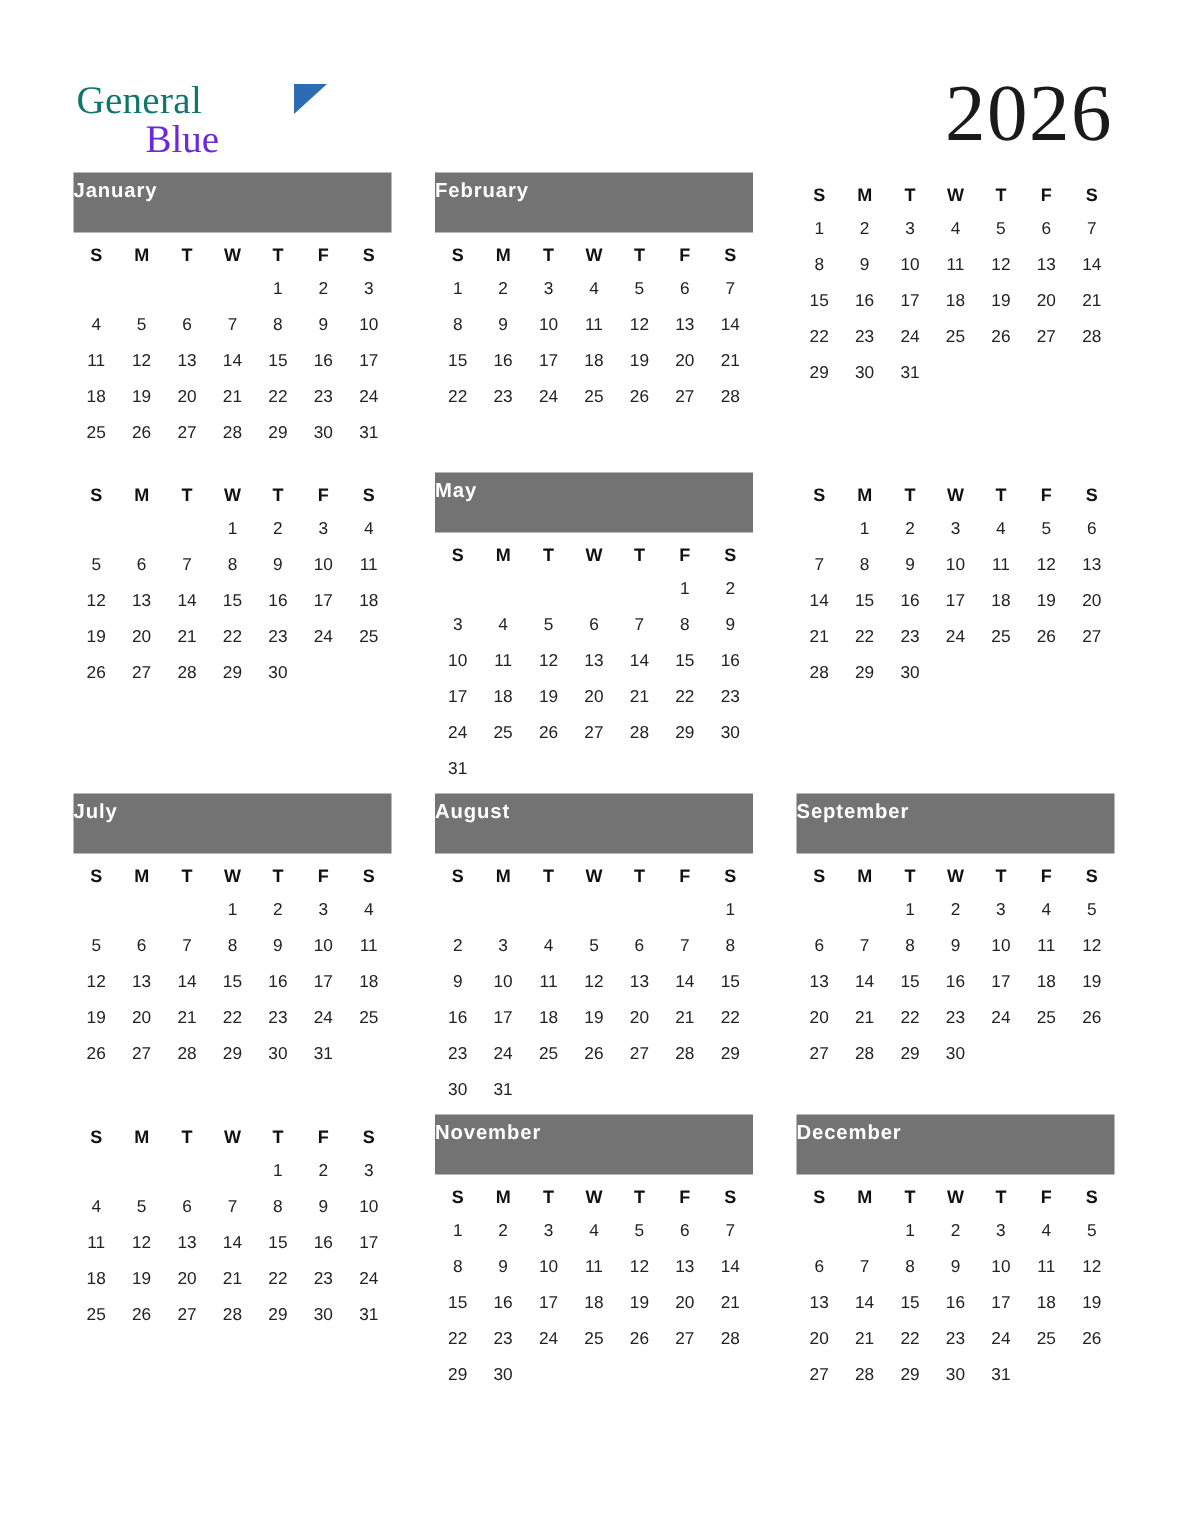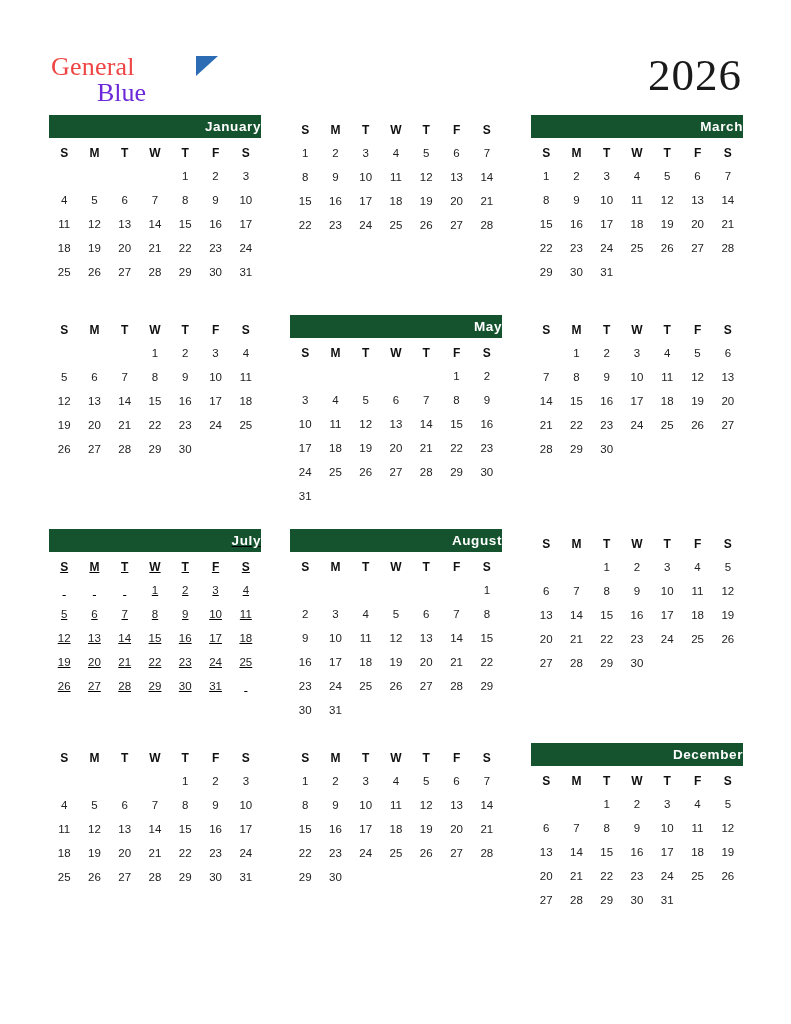--- a/index.html
+++ b/index.html
@@ -34,21 +34,21 @@
     position: absolute;
     left: 0;
     top: 6px;
     width: 180px;
     height: 56px;
   }
   .logo-general {
     font-family: "Liberation Serif", serif;
     font-size: 26px;
     letter-spacing: 0.2px;
-    color: #ef4444;
+    color: #0f766e;
     position: absolute;
     left: 2px;
     top: 0px;
     font-weight: 400;
   }
   .logo-tri {
     position: absolute;
     left: 147px;
     top: 4px;
     width: 0;
@@ -63,21 +63,21 @@
     position: absolute;
     left: 48px;
     top: 26px;
     font-weight: 400;
   }
   .year {
     position: absolute;
     right: 0;
     top: 0;
     font-family: "Liberation Serif", serif;
-    font-size: 45px;
+    font-size: 54px;
     line-height: 58px;
     color: #1a1a1a;
     letter-spacing: 1px;
   }
 
   
   .months {
     position: absolute;
     top: 115px;
     left: 49px;
@@ -85,29 +85,29 @@
     display: grid;
     grid-template-columns: repeat(3, 212px);
     column-gap: 29px;
     row-gap: 0px;
   }
   .month {
     width: 212px;
     margin-bottom: 0;
   }
   .month-title {
-    background: #14532d;
+    background: #737373;
     color: #ffffff;
-    text-align: right;
+    text-align: left;
     font-size: 13.5px;
     font-weight: bold;
     letter-spacing: 0.6px;
     padding: 5px 0 6px 0;
     line-height: 1;
-    height: 23px;
+    height: 40px;
   }
   table.cal {
     width: 212px;
     border-collapse: collapse;
     table-layout: fixed;
     margin-top: 3px;
   }
   table.cal th {
     font-size: 12px;
     font-weight: bold;
@@ -198,20 +198,21 @@
               <td>27</td>
               <td>28</td>
               <td>29</td>
               <td>30</td>
               <td>31</td>
             </tr>
           </tbody>
         </table>
       </div>
       <div class="month" style="height: 200px;">
+        <div class="month-title">February</div>
         <table class="cal">
           <thead>
             <tr>
               <th>S</th>
               <th>M</th>
               <th>T</th>
               <th>W</th>
               <th>T</th>
               <th>F</th>
               <th>S</th>
@@ -251,21 +252,20 @@
               <td>24</td>
               <td>25</td>
               <td>26</td>
               <td>27</td>
               <td>28</td>
             </tr>
           </tbody>
         </table>
       </div>
       <div class="month" style="height: 200px;">
-        <div class="month-title">March</div>
         <table class="cal">
           <thead>
             <tr>
               <th>S</th>
               <th>M</th>
               <th>T</th>
               <th>W</th>
               <th>T</th>
               <th>F</th>
               <th>S</th>
@@ -509,21 +509,21 @@
               <td>29</td>
               <td>30</td>
               <td class="empty">&nbsp;</td>
               <td class="empty">&nbsp;</td>
               <td class="empty">&nbsp;</td>
               <td class="empty">&nbsp;</td>
             </tr>
           </tbody>
         </table>
       </div>
-      <div class="month" style="height: 214px; text-decoration: underline;">
+      <div class="month" style="height: 214px;">
         <div class="month-title">July</div>
         <table class="cal">
           <thead>
             <tr>
               <th>S</th>
               <th>M</th>
               <th>T</th>
               <th>W</th>
               <th>T</th>
               <th>F</th>
@@ -645,20 +645,21 @@
               <td class="empty">&nbsp;</td>
               <td class="empty">&nbsp;</td>
               <td class="empty">&nbsp;</td>
               <td class="empty">&nbsp;</td>
               <td class="empty">&nbsp;</td>
             </tr>
           </tbody>
         </table>
       </div>
       <div class="month" style="height: 214px;">
+        <div class="month-title">September</div>
         <table class="cal">
           <thead>
             <tr>
               <th>S</th>
               <th>M</th>
               <th>T</th>
               <th>W</th>
               <th>T</th>
               <th>F</th>
               <th>S</th>
@@ -769,20 +770,21 @@
               <td>27</td>
               <td>28</td>
               <td>29</td>
               <td>30</td>
               <td>31</td>
             </tr>
           </tbody>
         </table>
       </div>
       <div class="month" style="height: 214px;">
+        <div class="month-title">November</div>
         <table class="cal">
           <thead>
             <tr>
               <th>S</th>
               <th>M</th>
               <th>T</th>
               <th>W</th>
               <th>T</th>
               <th>F</th>
               <th>S</th>

